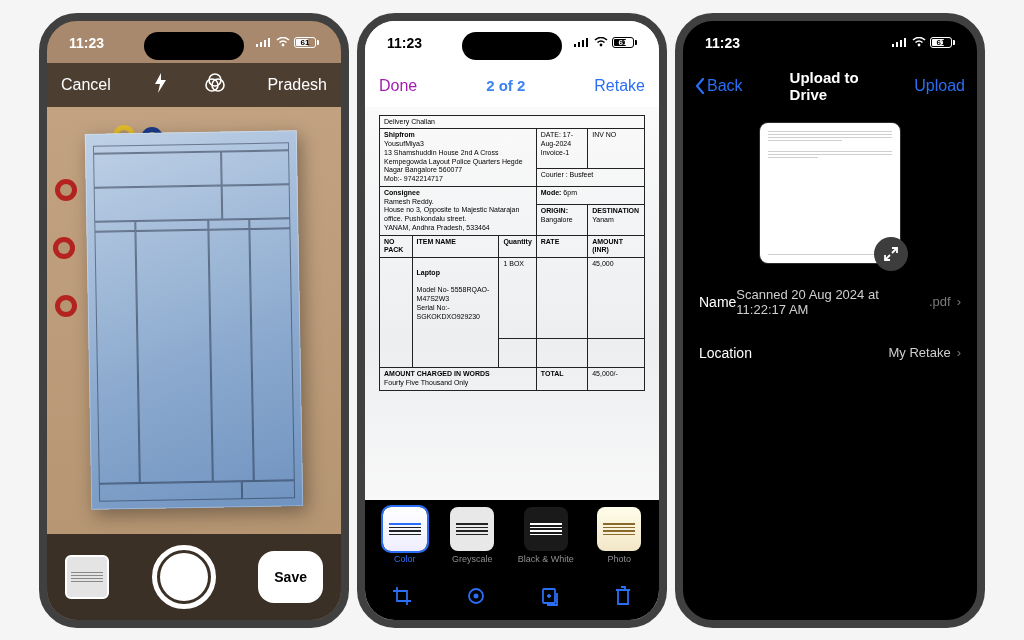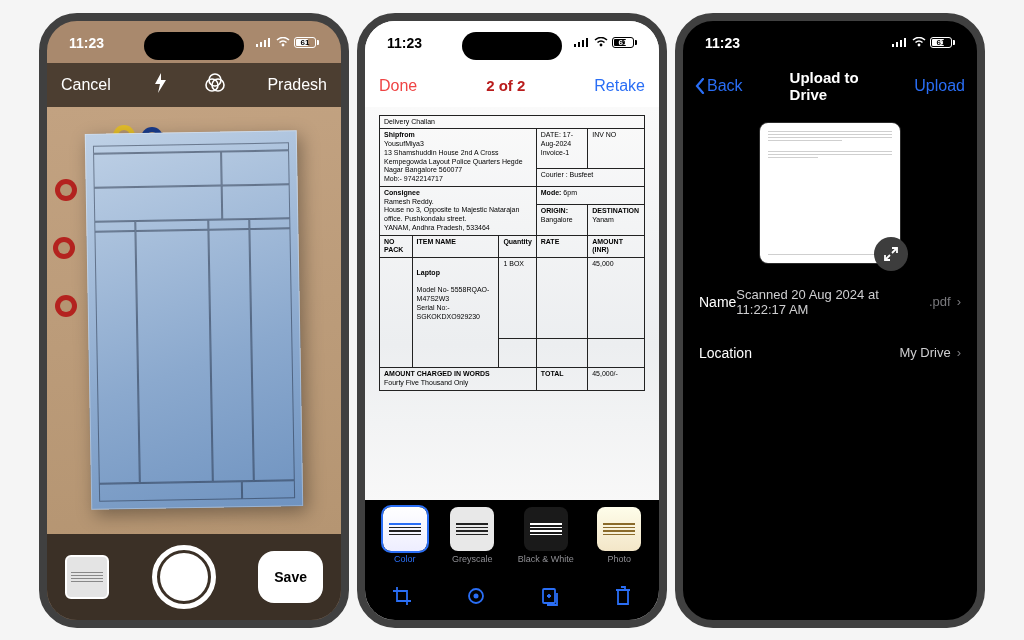--- a/index.html
+++ b/index.html
@@ -97,22 +97,22 @@
   .shutter { width:64px;height:64px;border-radius:50%;border:5px solid #fff;background:transparent;position:relative;}
   .shutter::after{content:"";position:absolute;inset:3px;border-radius:50%;background:#fff;}
   .save-pill { background:#fff;color:#000;border:none;font-weight:600;font-size:14px;border-radius:16px;padding:18px 16px;}
 
   
   .phone.light { background:#fff; }
   .review-top {
     height:42px; display:flex; align-items:center; justify-content:space-between;
     padding:0 14px; font-size:16px;
   }
-  .review-top .done{color:#ef4444;} .review-top .retake{color:#2a6ef5;}
-  .review-top .count{color:#b91c1c;font-weight:600;font-size:15px;}
+  .review-top .done{color:#a21caf;} .review-top .retake{color:#2a6ef5;}
+  .review-top .count{color:#3b82f6;font-weight:600;font-size:15px;}
   .review-doc {
     position:absolute; top:86px; bottom:118px; left:0; right:0;
     background:linear-gradient(180deg,#fafafa 0%,#eceef0 60%,#f8f8f8 100%);
     padding: 8px 14px 8px; overflow:hidden;
     font-size:7px; color:#000;
   }
   .review-doc table{width:100%;border-collapse:collapse;}
   .review-doc td{border:1px solid #222;padding:2px 4px;vertical-align:top;line-height:1.25;}
   .filter-row{
     position:absolute; bottom:48px; left:0; right:0; height:72px;
@@ -453,17 +453,17 @@
     <span class="label">Name</span>
     <span class="value">
         <span>Scanned 20 Aug 2024 at 11:22:17 AM</span>
         <span class="ext">.pdf</span>
         <span class="chev">›</span>
       </span>
   </div>
   <div class="upload-row">
     <span class="label">Location</span>
     <span class="value">
-        <span>My Drive</span>
+        <span>My Retake</span>
         <span class="chev">›</span>
       </span>
   </div>
 </div>
 
 </body></html>

